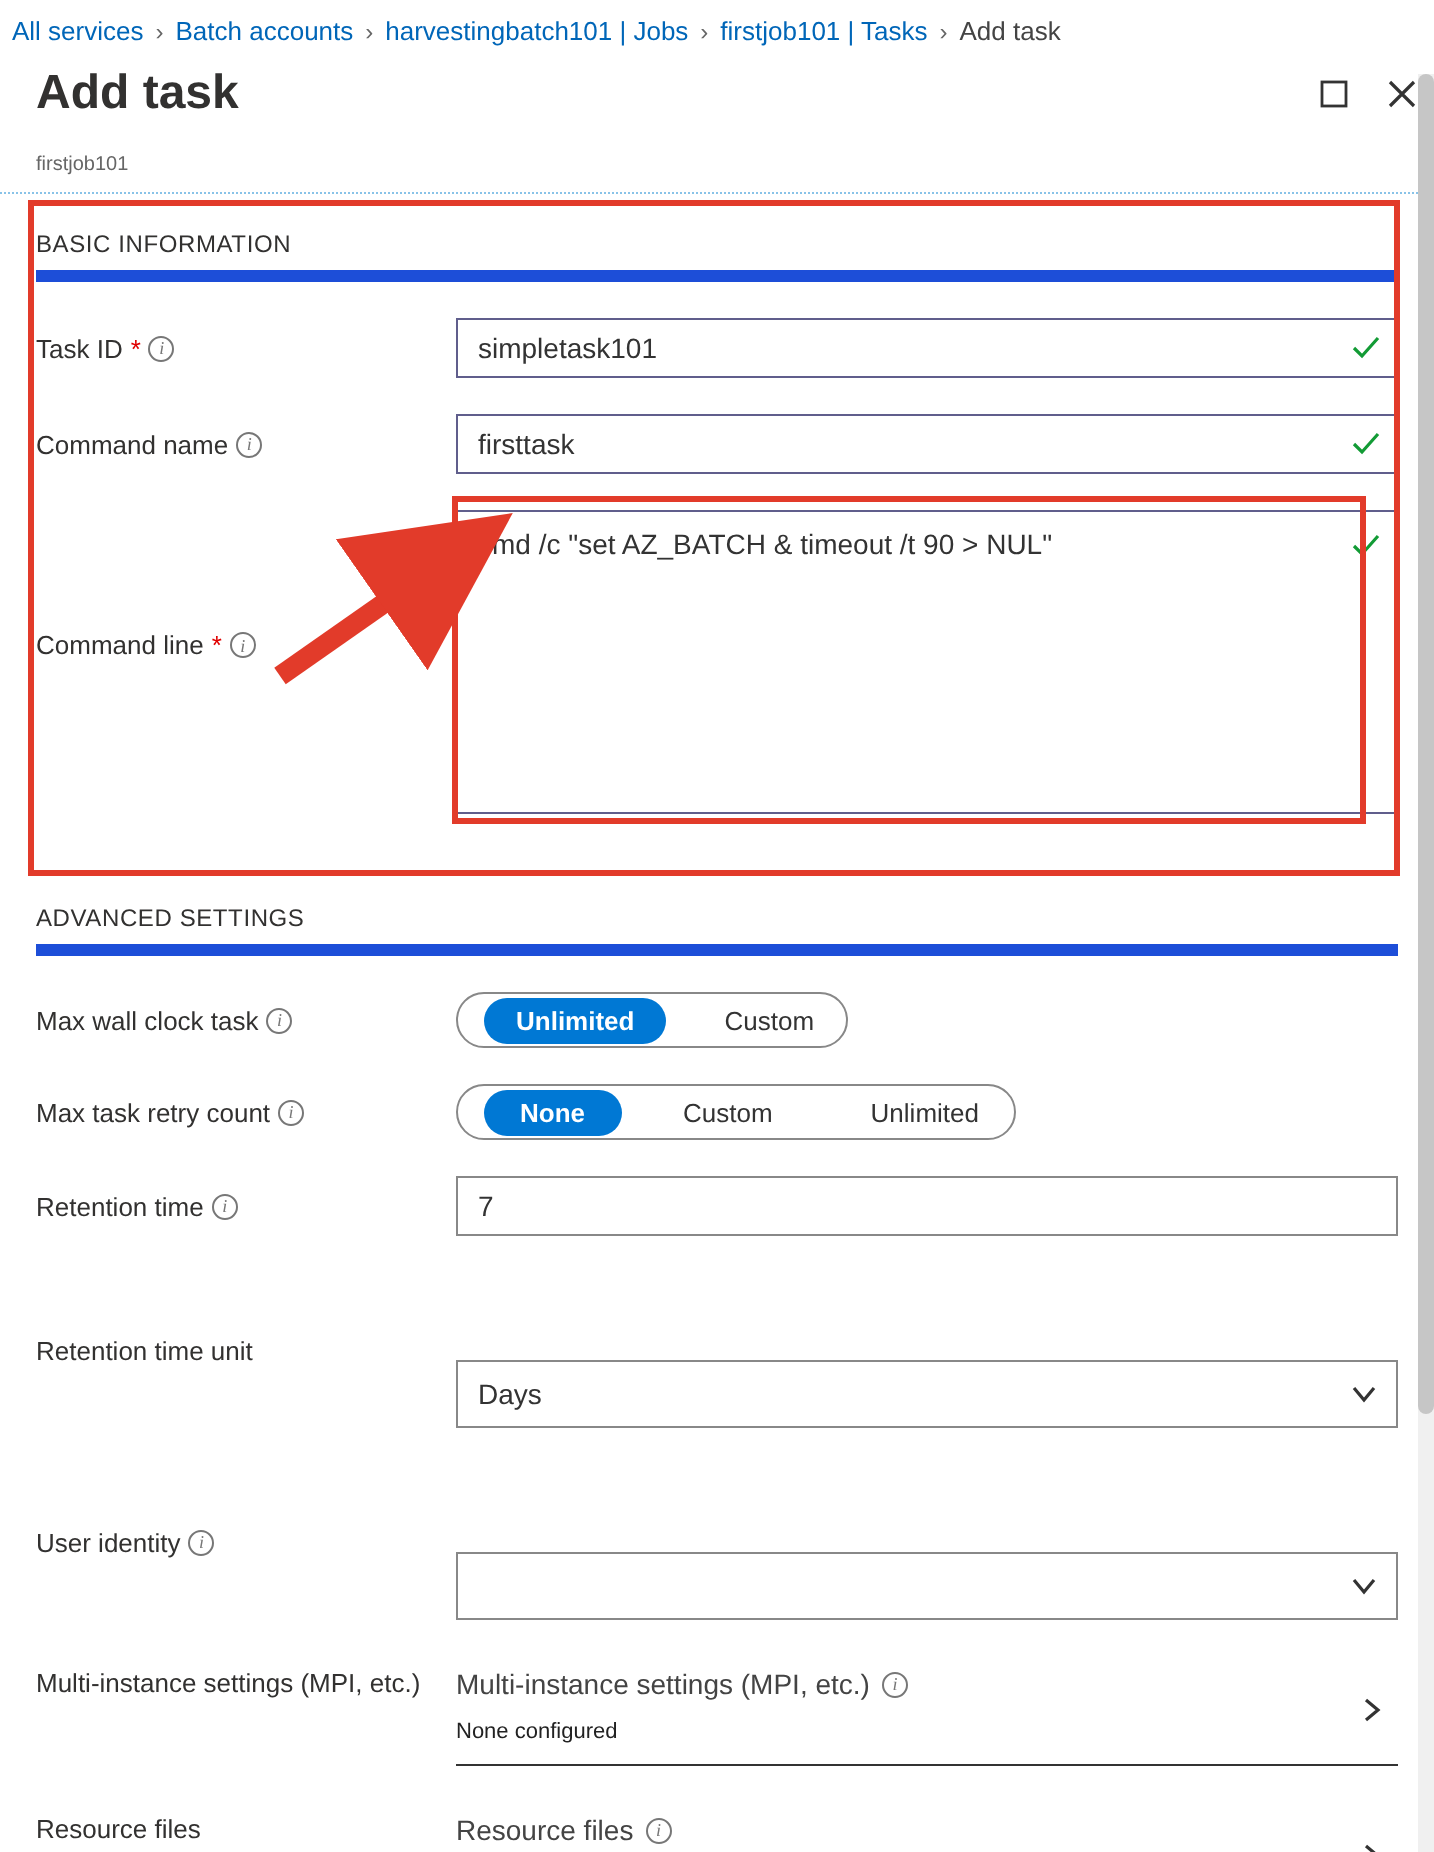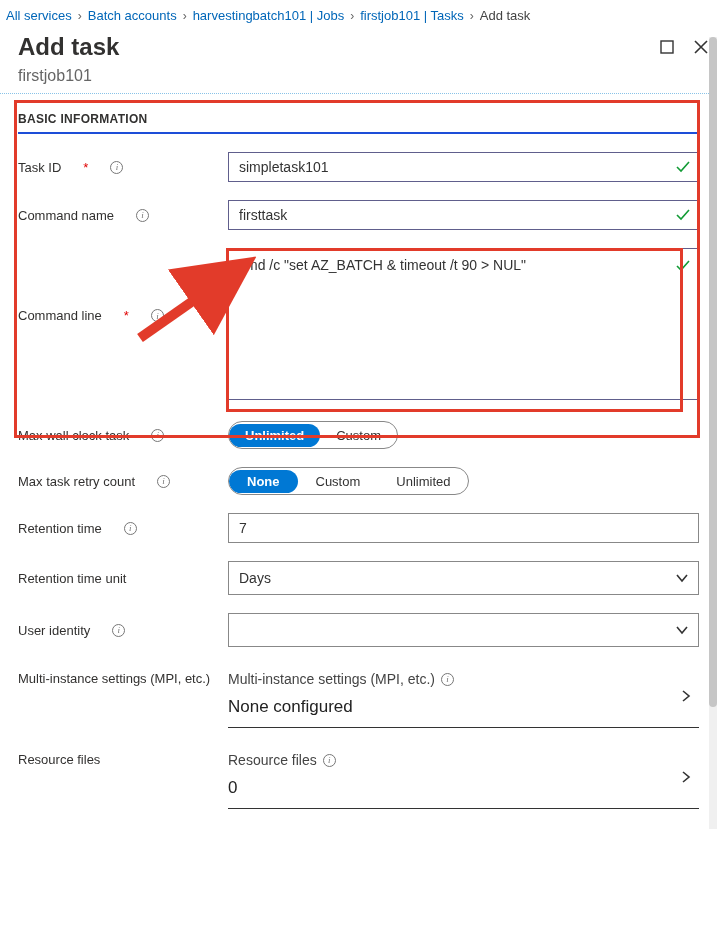--- a/index.html
+++ b/index.html
@@ -23,48 +23,48 @@
     .breadcrumb .current { color: #444; }
 
     .page-header {
       display: flex;
       align-items: flex-start;
       padding: 4px 8px 8px 18px;
       border-bottom: 1px dotted #89c3e8;
     }
     .page-title-group { flex: 1; }
     .page-title { font-size: 24px; font-weight: 600; }
-    .page-subtitle { font-size: 16px; color: #666; margin-top: 6px;}
+    .page-subtitle { font-size: 10px; color: #666; margin-top: 16px;}
     .header-icons { display: flex; gap: 18px; align-items: center; padding-top:6px;}
     .hicon { width: 16px; height: 16px; cursor: pointer; }
 
     .content { padding: 0 18px 20px 18px; position: relative; }
 
     .section-title {
       font-size: 12px;
-      font-weight: 700;
+      font-weight: 400;
       letter-spacing: 0.3px;
       padding: 14px 0 6px 0;
-      border-bottom: 2px solid #1d4ed8;
+      border-bottom: 6px solid #1d4ed8;
     }
     .section-title.first { padding-top: 18px; }
 
     .row {
       display: flex;
       align-items: center;
       margin-top: 18px;
     }
     .row.top { align-items: flex-start; }
     .row .label-col {
       width: 210px;
       font-size: 13px;
       color: #323130;
       display: flex;
       align-items: center;
-      gap: 22px;
+      gap: 4px;
     }
     .row.top .label-col { padding-top: 40px; }
     .req { color: #e00000; }
     .info-icon {
       width: 13px; height: 13px;
       border: 1px solid #777;
       border-radius: 50%;
       display: inline-flex;
       align-items: center; justify-content: center;
       font-size: 9px; color: #777;
@@ -88,21 +88,21 @@
       height: 152px;
       resize: none;
       padding-top: 8px;
     }
     .select {
       appearance: none;
       border-color: #888;
       padding: 8px 32px 8px 10px;
       cursor: pointer;
     }
-    .select-wrap { position: relative; }
+    .select-wrap { position: relative; margin-top: 44px; }
     .chev-down {
       position: absolute; right: 10px; top: 50%; transform: translateY(-50%);
       pointer-events: none;
     }
     .check {
       position: absolute; right: 8px; top: 50%; transform: translateY(-50%);
       color: #129b35;
     }
     .check.textarea-check { top: 10px; transform: none; }
 
@@ -115,33 +115,34 @@
       align-items: center;
       height: 28px;
     }
     .pill {
       padding: 4px 16px;
       font-size: 13px;
       color: #333;
       cursor: pointer;
       border: none;
       background: transparent;
+      margin-left: 13px;
     }
     .pill.active {
       background: #0078d4;
       color: #fff;
       font-weight: 600;
       border-radius: 20px;
     }
     .pill-wide .pill { padding: 4px 18px; }
 
     
     .subsection { flex: 1; border-bottom: 1px solid #333; padding: 6px 0 10px 0; position: relative; }
     .sub-header { display: flex; align-items: center; gap: 6px; font-size: 14px; color: #444; }
-    .sub-value { font-size: 17px; color: #222; margin-top: 10px; }
+    .sub-value { font-size: 11px; color: #222; margin-top: 10px; }
     .subsection .chev-right { position: absolute; right: 6px; top: 50%; transform: translateY(-50%); cursor: pointer;}
 
     
     .highlight-box {
       position: absolute;
       border: 3px solid #e23b2a;
       pointer-events: none;
     }
     .hl-outer { left: 14px; top: 100px; width: 686px; height: 338px; }
     .hl-inner { left: 226px; top: 248px; width: 457px; height: 164px; }
@@ -232,20 +233,21 @@
       <span class="info-icon">i</span>
     </div>
     <div class="field-col">
       <textarea class="textarea" style="">cmd /c "set AZ_BATCH &amp; timeout /t 90 &gt; NUL"</textarea>
       <svg class="check textarea-check" width="16" height="16" viewBox="0 0 16 16">
           <path d="M2 8 L6 12 L14 3" fill="none" stroke="#129b35" stroke-width="1.6"></path>
         </svg>
     </div>
   </div>
 
+  <div class="section-title" style="margin-top:28px;">ADVANCED SETTINGS</div>
 
   <div class="row">
     <div class="label-col">
       <span>Max wall clock task</span>
       <span class="info-icon">i</span>
     </div>
     <div class="field-col">
       <div class="pill-group">
         <button class="pill active">Unlimited</button>
         <button class="pill">Custom</button>

